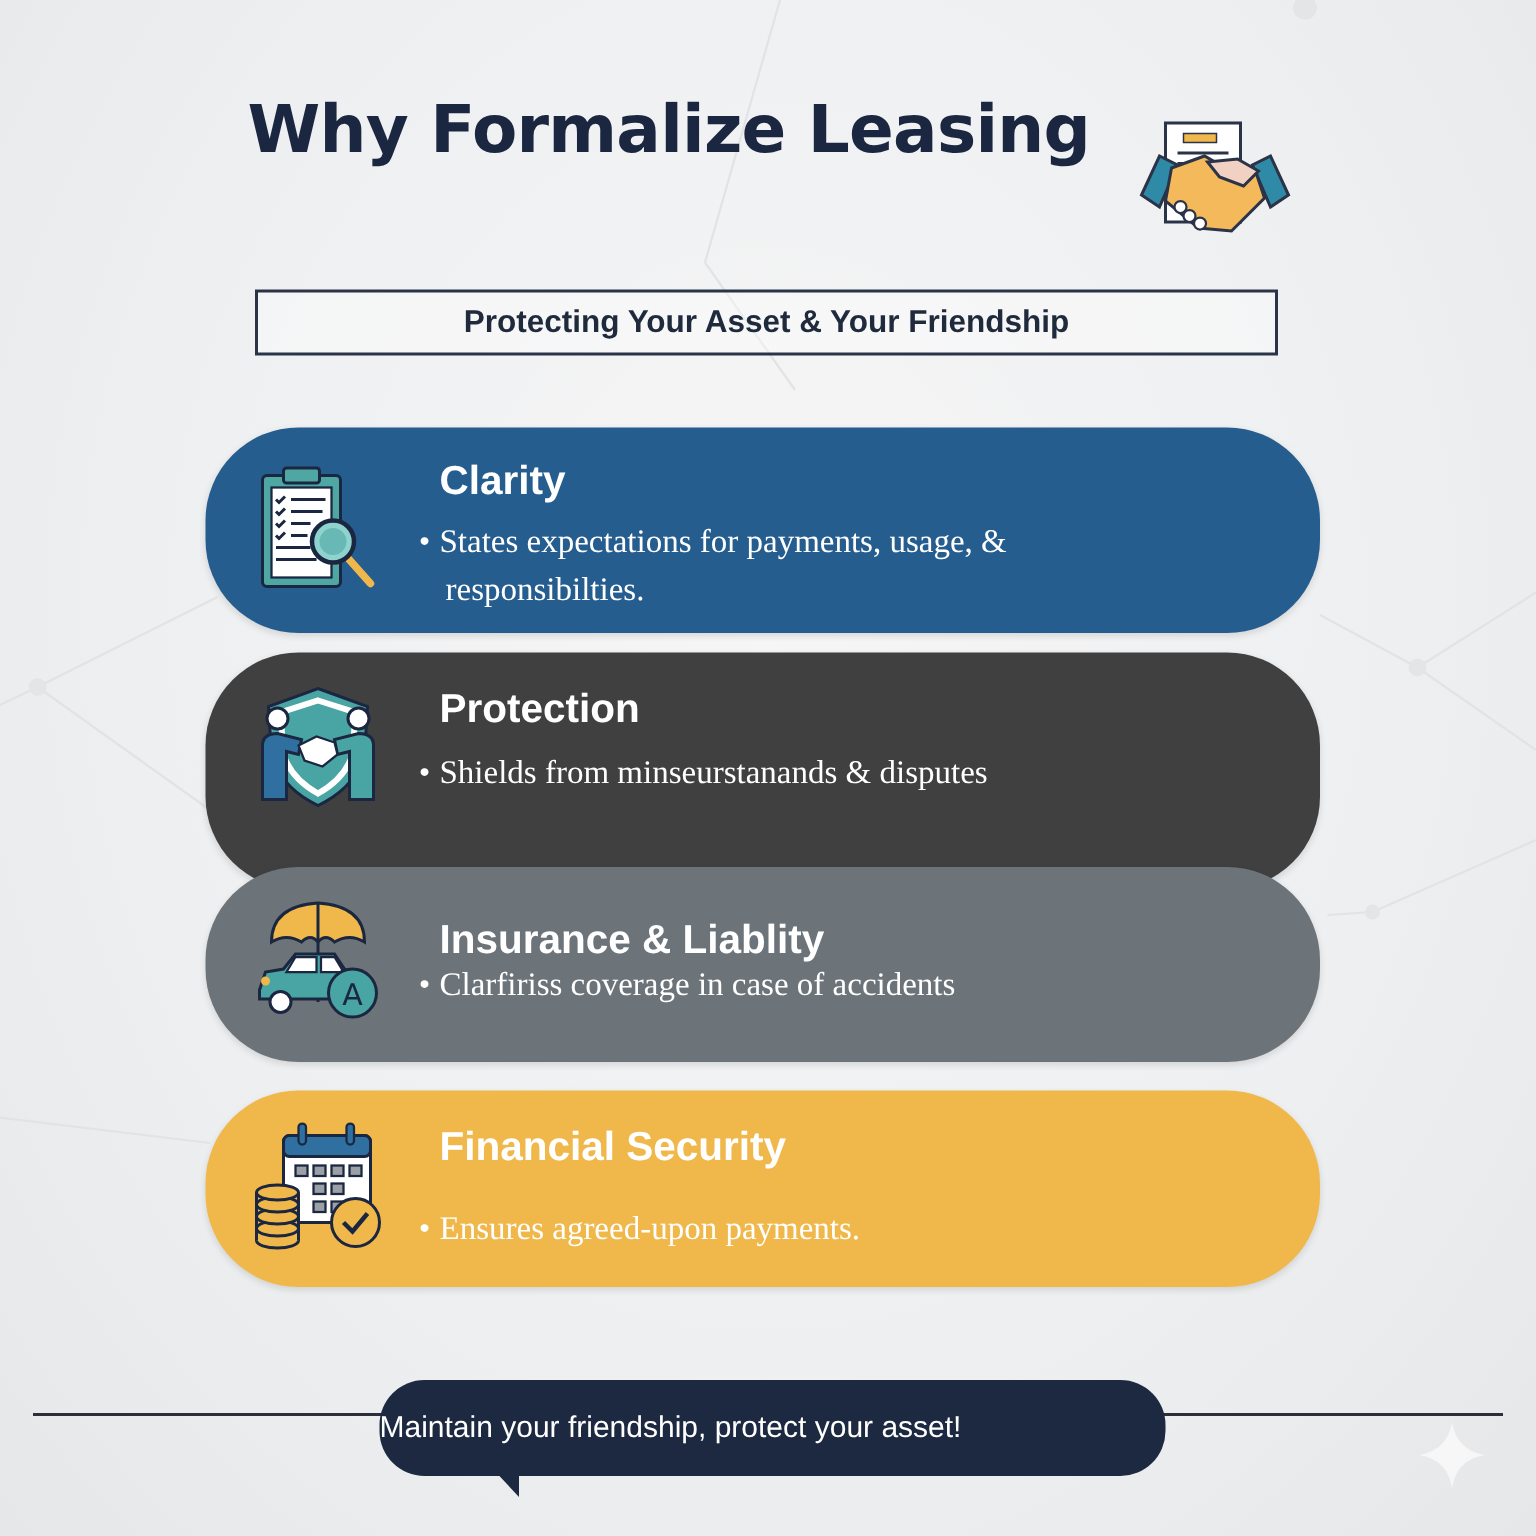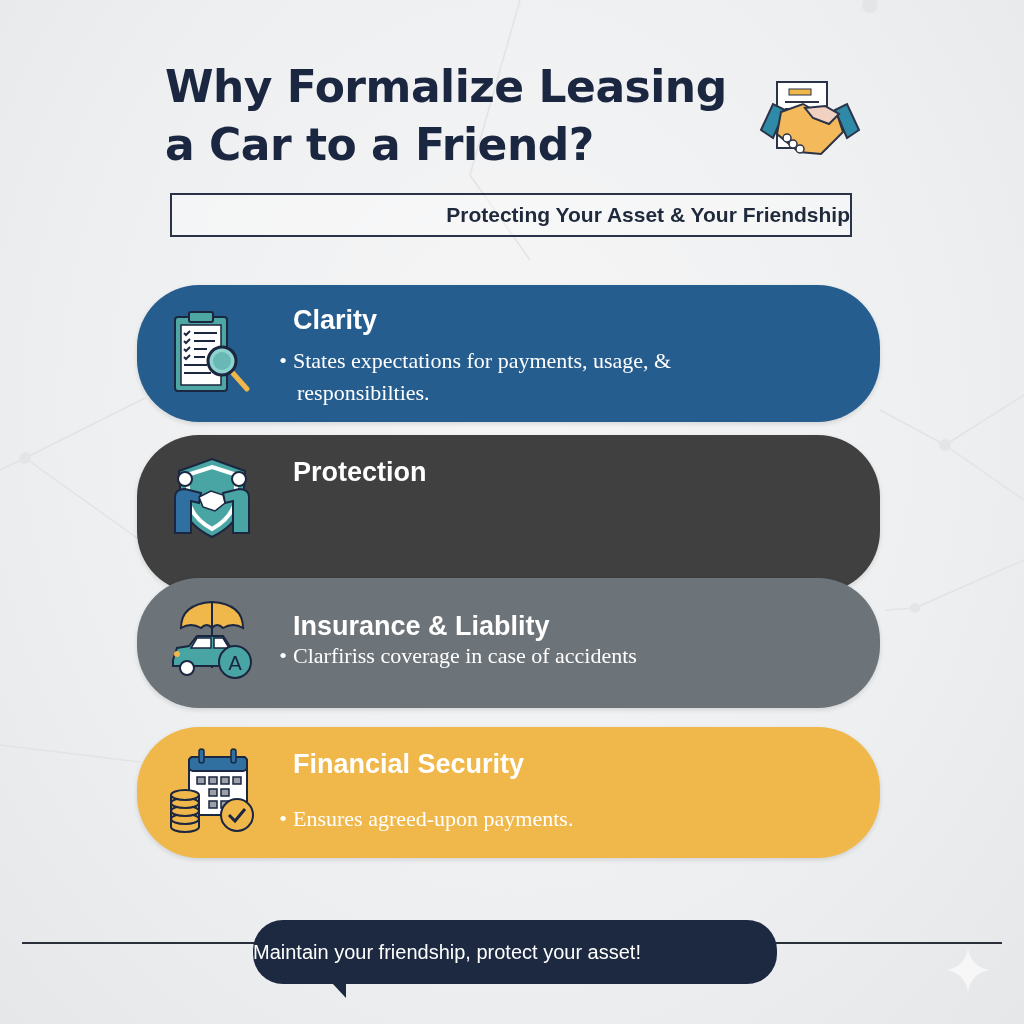--- a/index.html
+++ b/index.html
@@ -11,21 +11,21 @@
     .bg-lines { position: absolute; left: 0; top: 0; width: 1024px; height: 1024px; pointer-events: none; }
     .title {
       position: absolute; left: 165px; top: 58px; width: 600px;
       font-family: "DejaVu Sans", sans-serif; font-weight: bold;
       font-size: 44px; line-height: 58px; color: #1b2640; letter-spacing: -0.5px;
     }
     .title-icon { position: absolute; left: 755px; top: 78px; width: 110px; height: 90px; }
     .subtitle-box {
       position: absolute; left: 170px; top: 193px; width: 682px; height: 44px;
       border: 2px solid #2a3347; box-sizing: border-box; background: rgba(255,255,255,0.35);
-      display: flex; align-items: center; justify-content: flex-end;
+      display: flex; align-items: center; justify-content: center;
     }
     .subtitle-text { font-size: 21px; color: #1f2a3c; font-weight: bold; font-family: "Liberation Sans", sans-serif; }
     .card {
       position: absolute; left: 137px; width: 743px; border-radius: 62px;
       box-shadow: 0 2px 5px rgba(0,0,0,0.12);
     }
     .card-icon { position: absolute; left: 30px; width: 90px; height: 90px; }
     .card-title {
       position: absolute; left: 156px; color: #ffffff; font-weight: bold;
       font-size: 27px; font-family: "Liberation Sans", sans-serif;
@@ -66,21 +66,20 @@
   <g fill="#e4e5e7">
     <circle cx="25" cy="458" r="6"></circle>
     <circle cx="945" cy="445" r="6"></circle>
     <circle cx="915" cy="608" r="5"></circle>
     <circle cx="870" cy="5" r="8"></circle>
   </g>
 </svg>
 
 <div class="title">
   <div>Why Formalize Leasing</div>
-  <div>a Car to a Friend?</div>
 </div>
 
 <svg class="title-icon" viewBox="0 0 110 90">
   <rect x="22" y="4" width="50" height="66" fill="#ffffff" stroke="#2a3347" stroke-width="2"></rect>
   <rect x="34" y="11" width="22" height="6" fill="#f0b84b" stroke="#2a3347" stroke-width="1"></rect>
   <line x1="30" y1="24" x2="64" y2="24" stroke="#2a3347" stroke-width="2"></line>
   <line x1="30" y1="31" x2="60" y2="31" stroke="#2a3347" stroke-width="2"></line>
   <line x1="30" y1="38" x2="50" y2="38" stroke="#2a3347" stroke-width="2"></line>
   <polygon points="6,52 18,26 30,32 18,60" fill="#2f8aa8" stroke="#2a3347" stroke-width="2"></polygon>
   <polygon points="104,52 92,26 80,32 92,60" fill="#2f8aa8" stroke="#2a3347" stroke-width="2"></polygon>
@@ -127,20 +126,23 @@
   <svg class="card-icon" style="top:18px;" viewBox="0 0 90 90">
     <path d="M45,6 L78,18 L76,50 Q70,72 45,84 Q20,72 14,50 L12,18 Z" fill="#48a5a3" stroke="#1b2640" stroke-width="2"></path>
     <path d="M45,14 L70,22 L68,50 Q63,66 45,76 Q27,66 22,50 L20,22 Z" fill="none" stroke="#ffffff" stroke-width="4"></path>
     <circle cx="18" cy="26" r="7" fill="#ffffff" stroke="#1b2640" stroke-width="2"></circle>
     <circle cx="72" cy="26" r="7" fill="#ffffff" stroke="#1b2640" stroke-width="2"></circle>
     <path d="M8,80 L8,44 Q8,36 18,36 L34,40 L32,50 L24,48 L24,80 Z" fill="#2f70a0" stroke="#1b2640" stroke-width="2"></path>
     <path d="M82,80 L82,44 Q82,36 72,36 L56,40 L58,50 L66,48 L66,80 Z" fill="#48a5a3" stroke="#1b2640" stroke-width="2"></path>
     <path d="M32,44 L44,38 L56,42 L58,50 L48,58 L36,54 Z" fill="#ffffff" stroke="#1b2640" stroke-width="1.5"></path>
   </svg>
   <div class="card-title" style="top:22px;">Protection</div>
+  <div class="card-body" style="top:64px;">
+    <div><span class="bullet">•</span><span>Shields from minseurstanands &amp; disputes</span></div>
+  </div>
 </div>
 
 <div class="card" style="top:578px; height:130px; background:#6d7479;">
   <svg class="card-icon" style="top:18px;" viewBox="0 0 90 90">
     <path d="M14,32 Q14,8 45,6 Q76,8 76,32 Q66,26 56,32 Q50,26 45,32 Q40,26 34,32 Q24,26 14,32 Z" fill="#f0b84b" stroke="#1b2640" stroke-width="2"></path>
     <line x1="45" y1="6" x2="45" y2="72" stroke="#1b2640" stroke-width="2"></line>
     <path d="M6,64 L10,52 L22,50 L30,40 L56,40 L64,52 L70,54 L70,70 L6,70 Z" fill="#48a5a3" stroke="#1b2640" stroke-width="2"></path>
     <path d="M30,42 L44,42 L44,52 L24,52 Z" fill="#ffffff" stroke="#1b2640" stroke-width="1.5"></path>
     <path d="M47,42 L56,42 L62,52 L47,52 Z" fill="#ffffff" stroke="#1b2640" stroke-width="1.5"></path>
     <circle cx="20" cy="72" r="7" fill="#ffffff" stroke="#1b2640" stroke-width="2"></circle>

